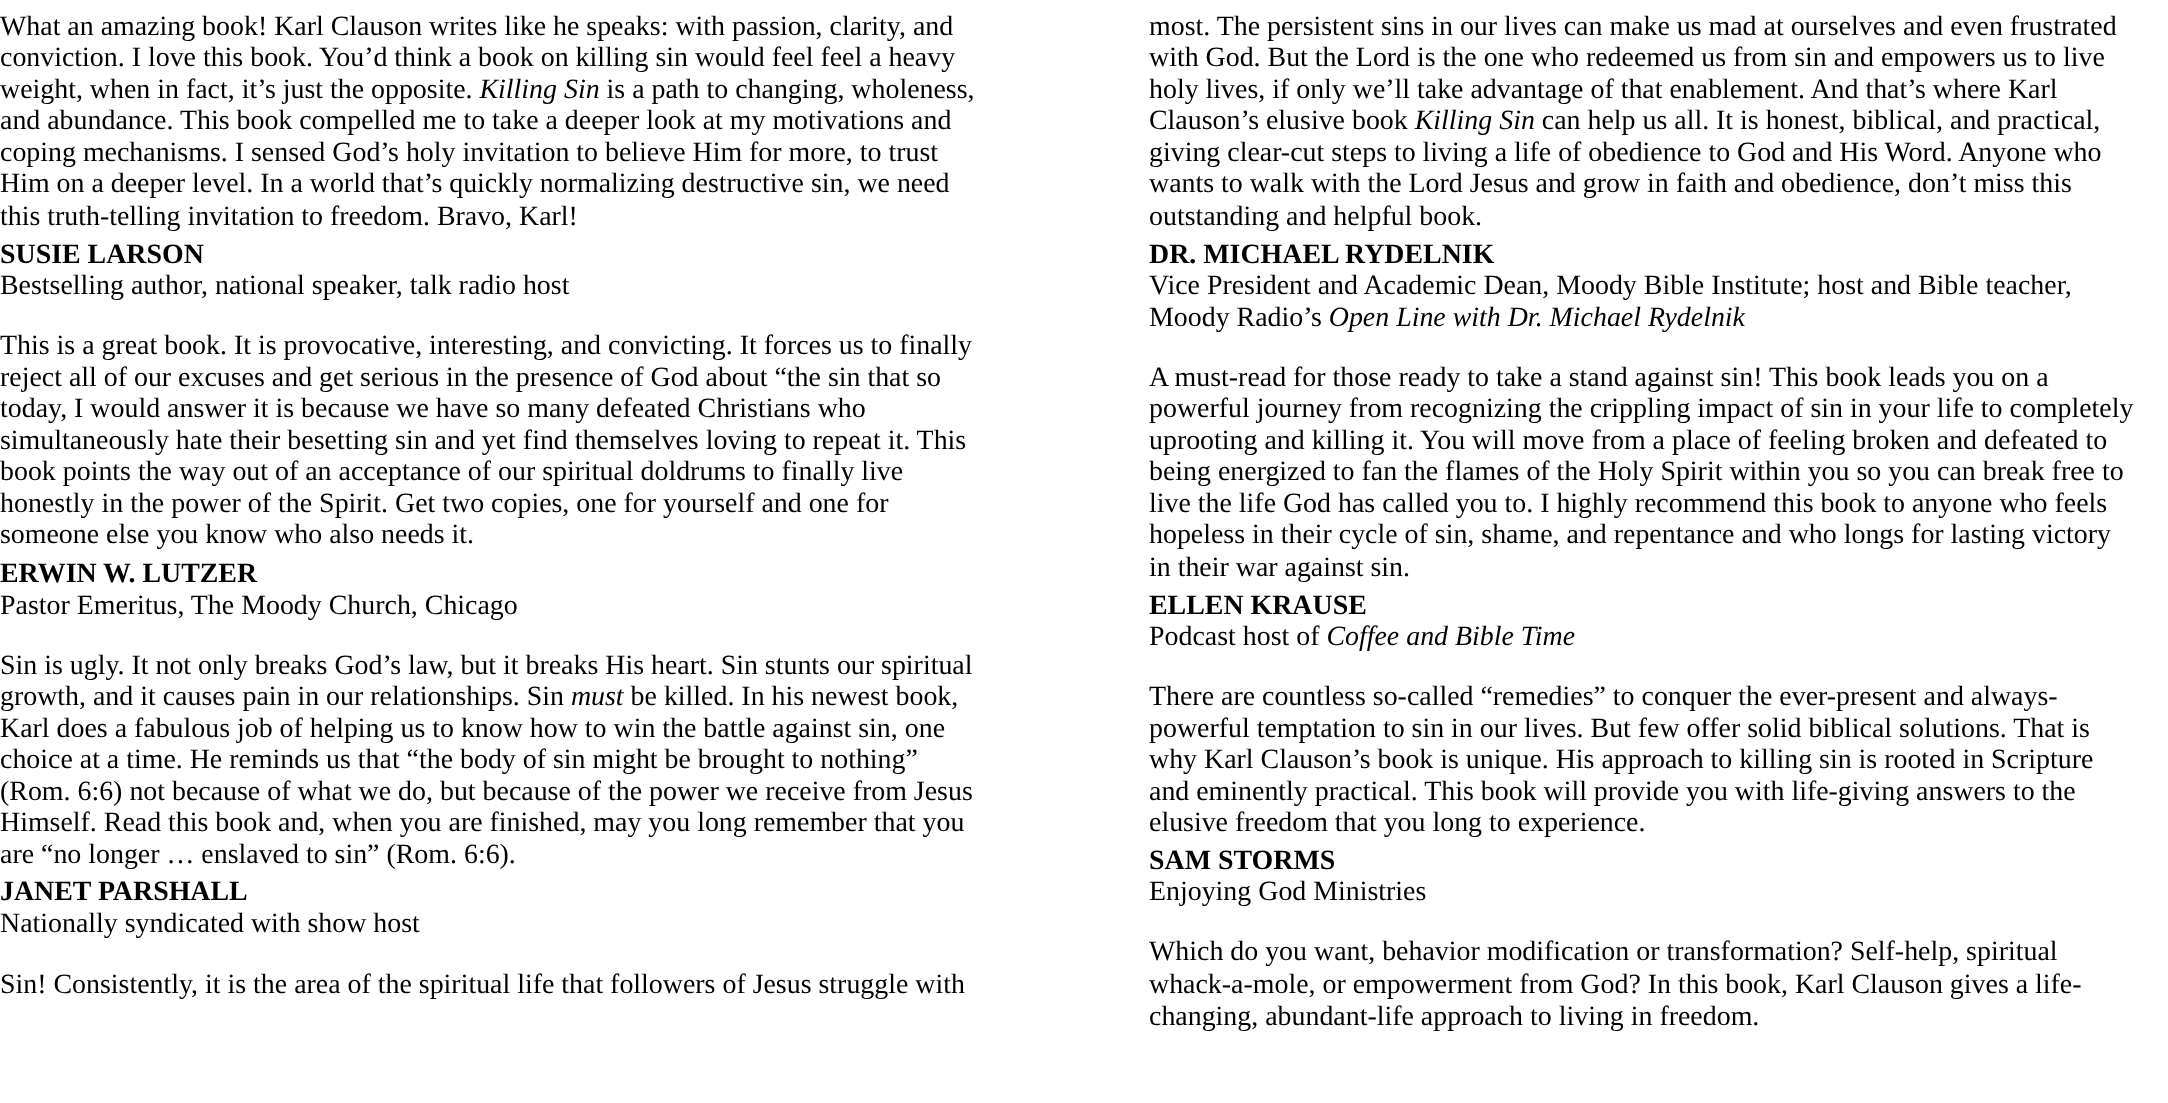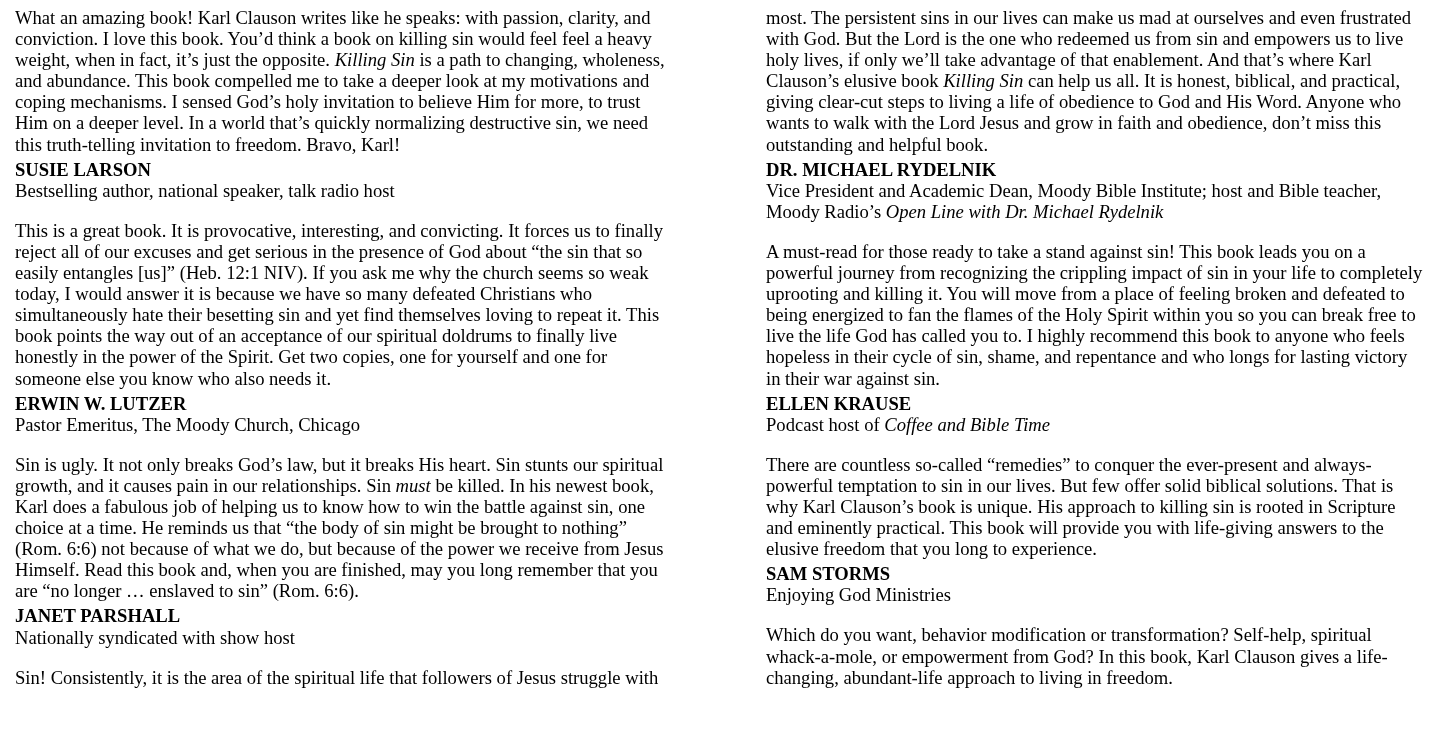--- a/index.html
+++ b/index.html
@@ -1,19 +1,19 @@
 <!DOCTYPE html>
 <html><head>
 <meta charset="utf-8">
 <style>
   html, body { margin:0; padding:0; background:#ffffff; }
   body { width:1445px; height:735px; overflow:hidden; position:relative;
          font-family:"Liberation Serif", serif; font-size:18.6px; color:#000; }
   .col { position:absolute; top:7px; }
-  .col.left { left:15px; width:700px; }
+  .col.left { left:0; width:700px; }
   .col.right { left:766px; width:690px; }
   .line { height:21.1px; line-height:21.1px; white-space:nowrap; }
   .name { font-weight:bold; }
   .gap-s { height:4px; }
   .gap-l { height:19px; }
   i { font-style:italic; }
 </style>
 </head>
 <body>
 
@@ -29,21 +29,20 @@
     </div>
     <div class="gap-s"></div>
     <div class="line name">SUSIE LARSON</div>
     <div>
       <div class="line"><span>Bestselling author, national speaker, talk radio host</span></div>
     </div>
     <div class="gap-l"></div>
     <div>
       <div class="line"><span>This is a great book. It is provocative, interesting, and convicting. It forces us to finally</span></div>
       <div class="line"><span>reject all of our excuses and get serious in the presence of God about “the sin that so</span></div>
-      <div class="line"><span>easily entangles [us]” (Heb. 12:1 NIV). If you ask me why the church seems so weak</span></div>
       <div class="line"><span>today, I would answer it is because we have so many defeated Christians who</span></div>
       <div class="line"><span>simultaneously hate their besetting sin and yet find themselves loving to repeat it. This</span></div>
       <div class="line"><span>book points the way out of an acceptance of our spiritual doldrums to finally live</span></div>
       <div class="line"><span>honestly in the power of the Spirit. Get two copies, one for yourself and one for</span></div>
       <div class="line"><span>someone else you know who also needs it.</span></div>
     </div>
     <div class="gap-s"></div>
     <div class="line name">ERWIN W. LUTZER</div>
     <div>
       <div class="line"><span>Pastor Emeritus, The Moody Church, Chicago</span></div>

